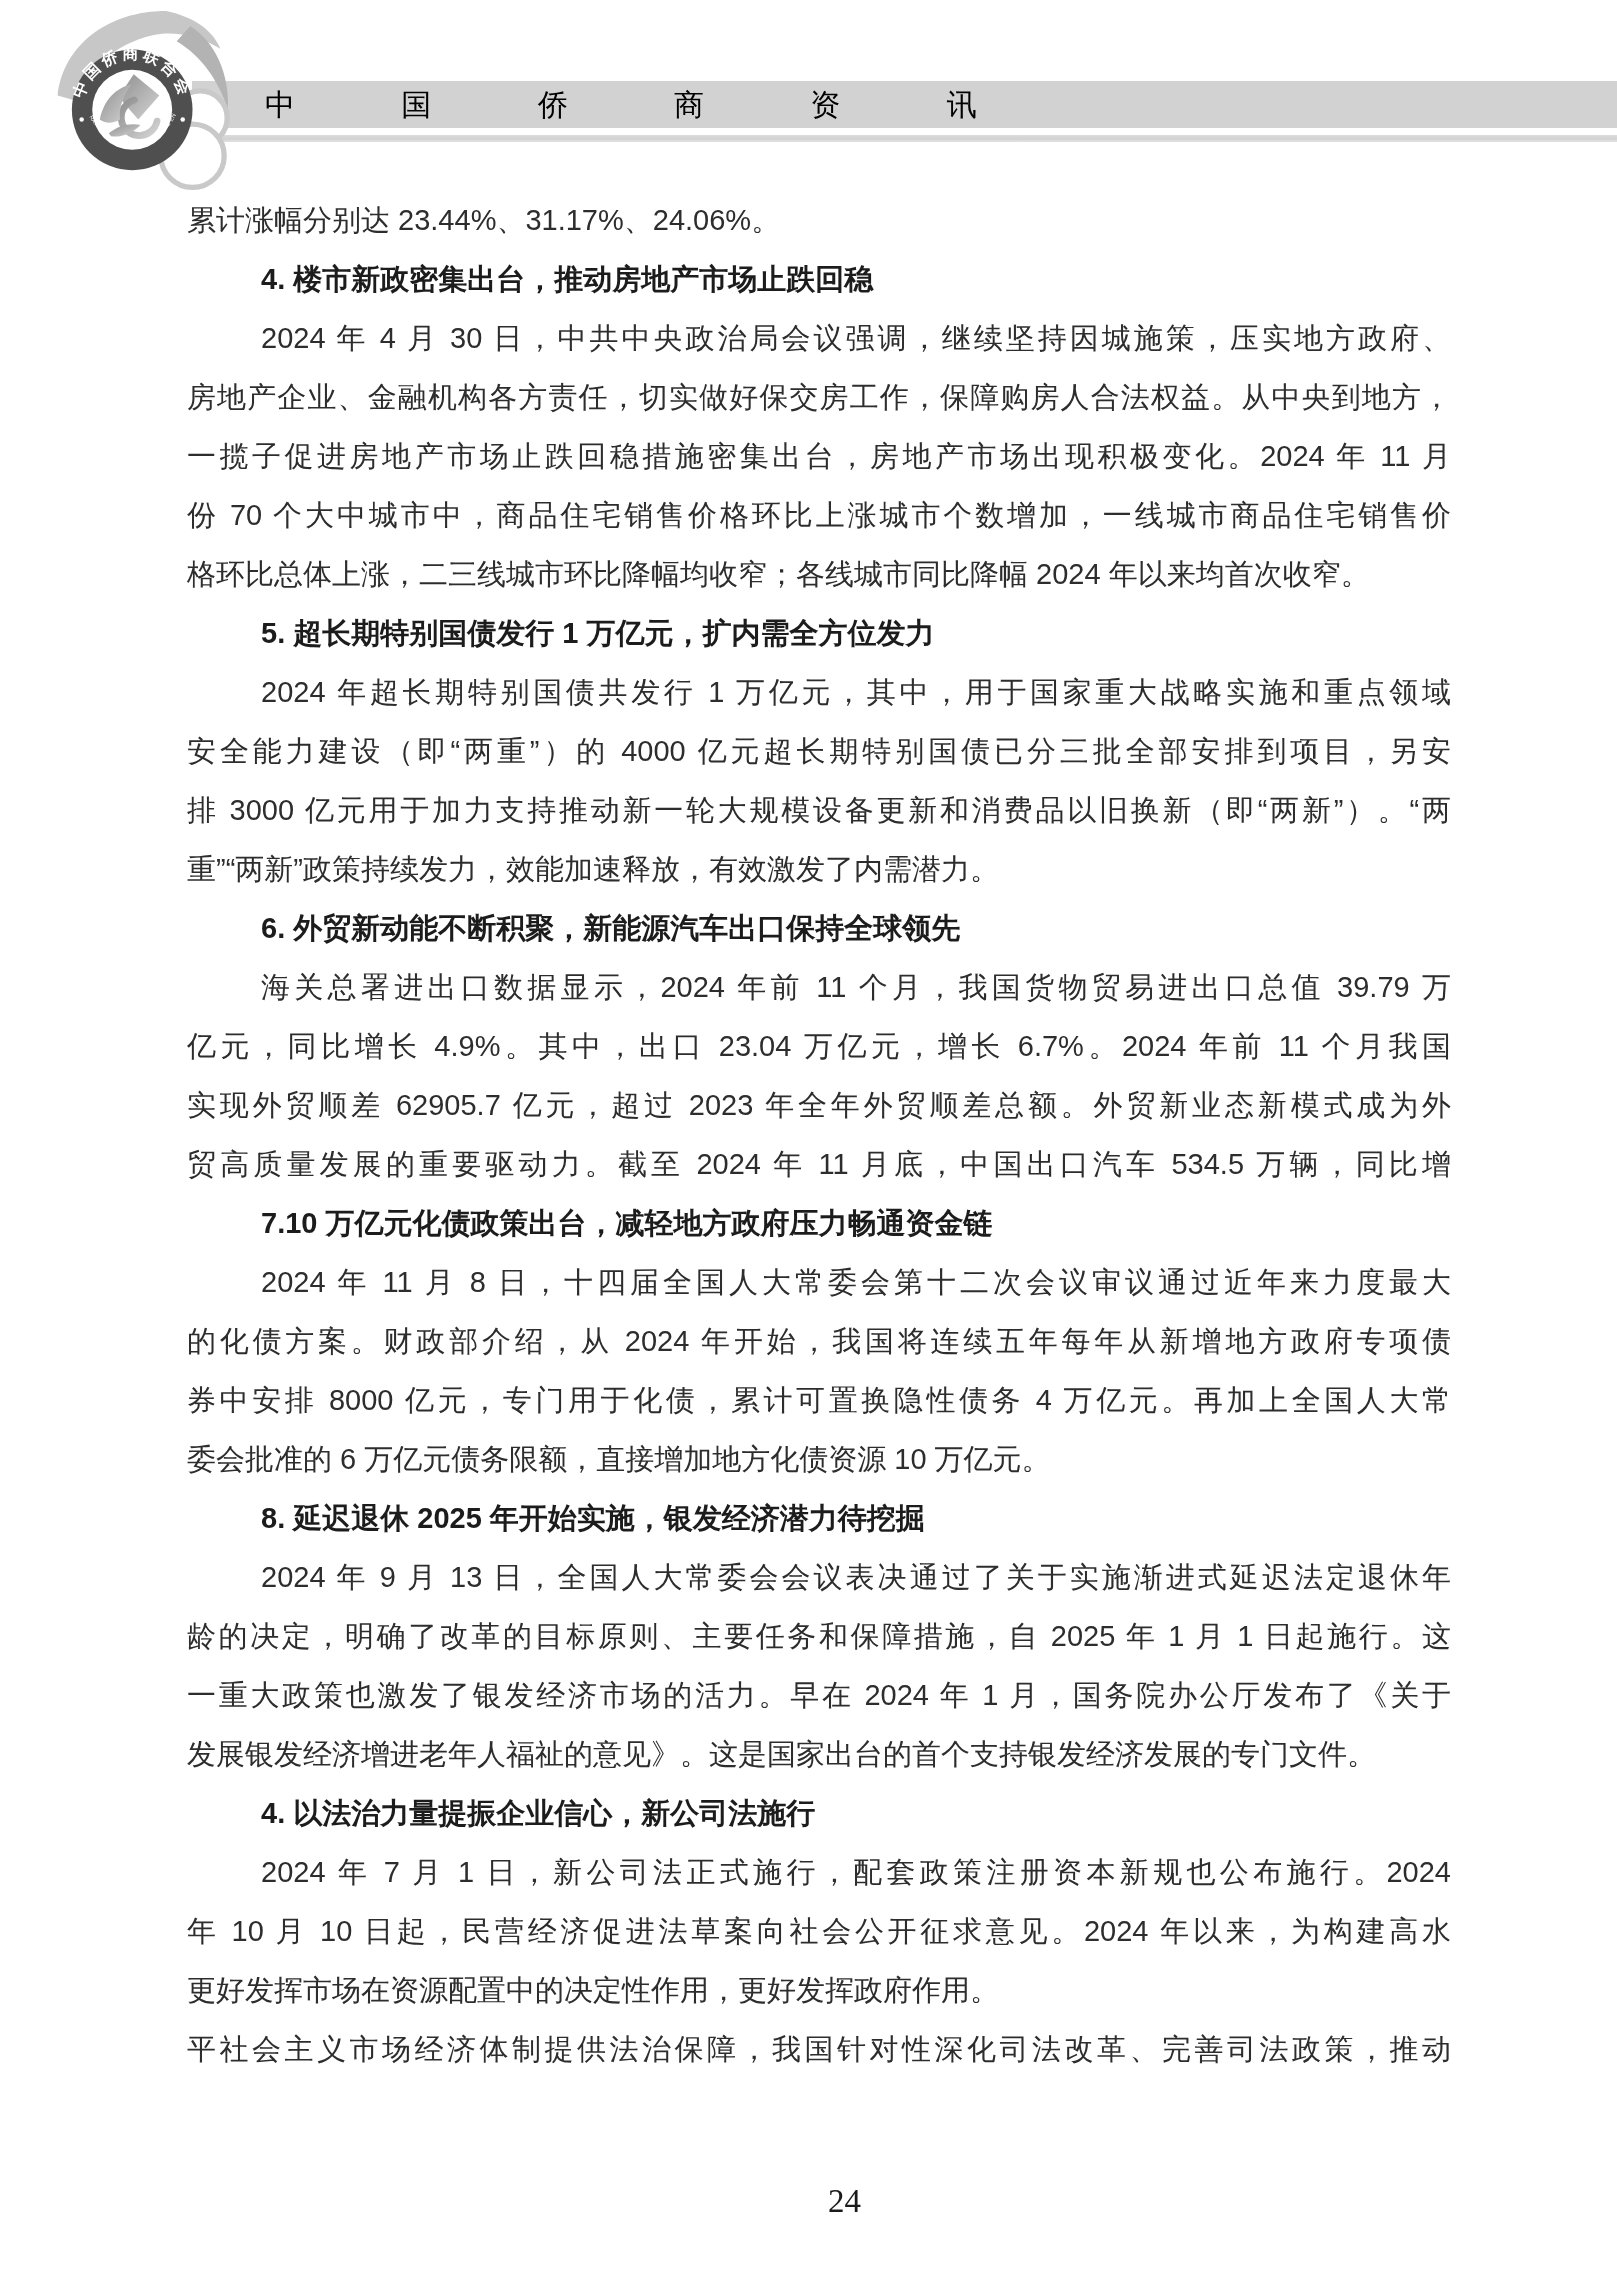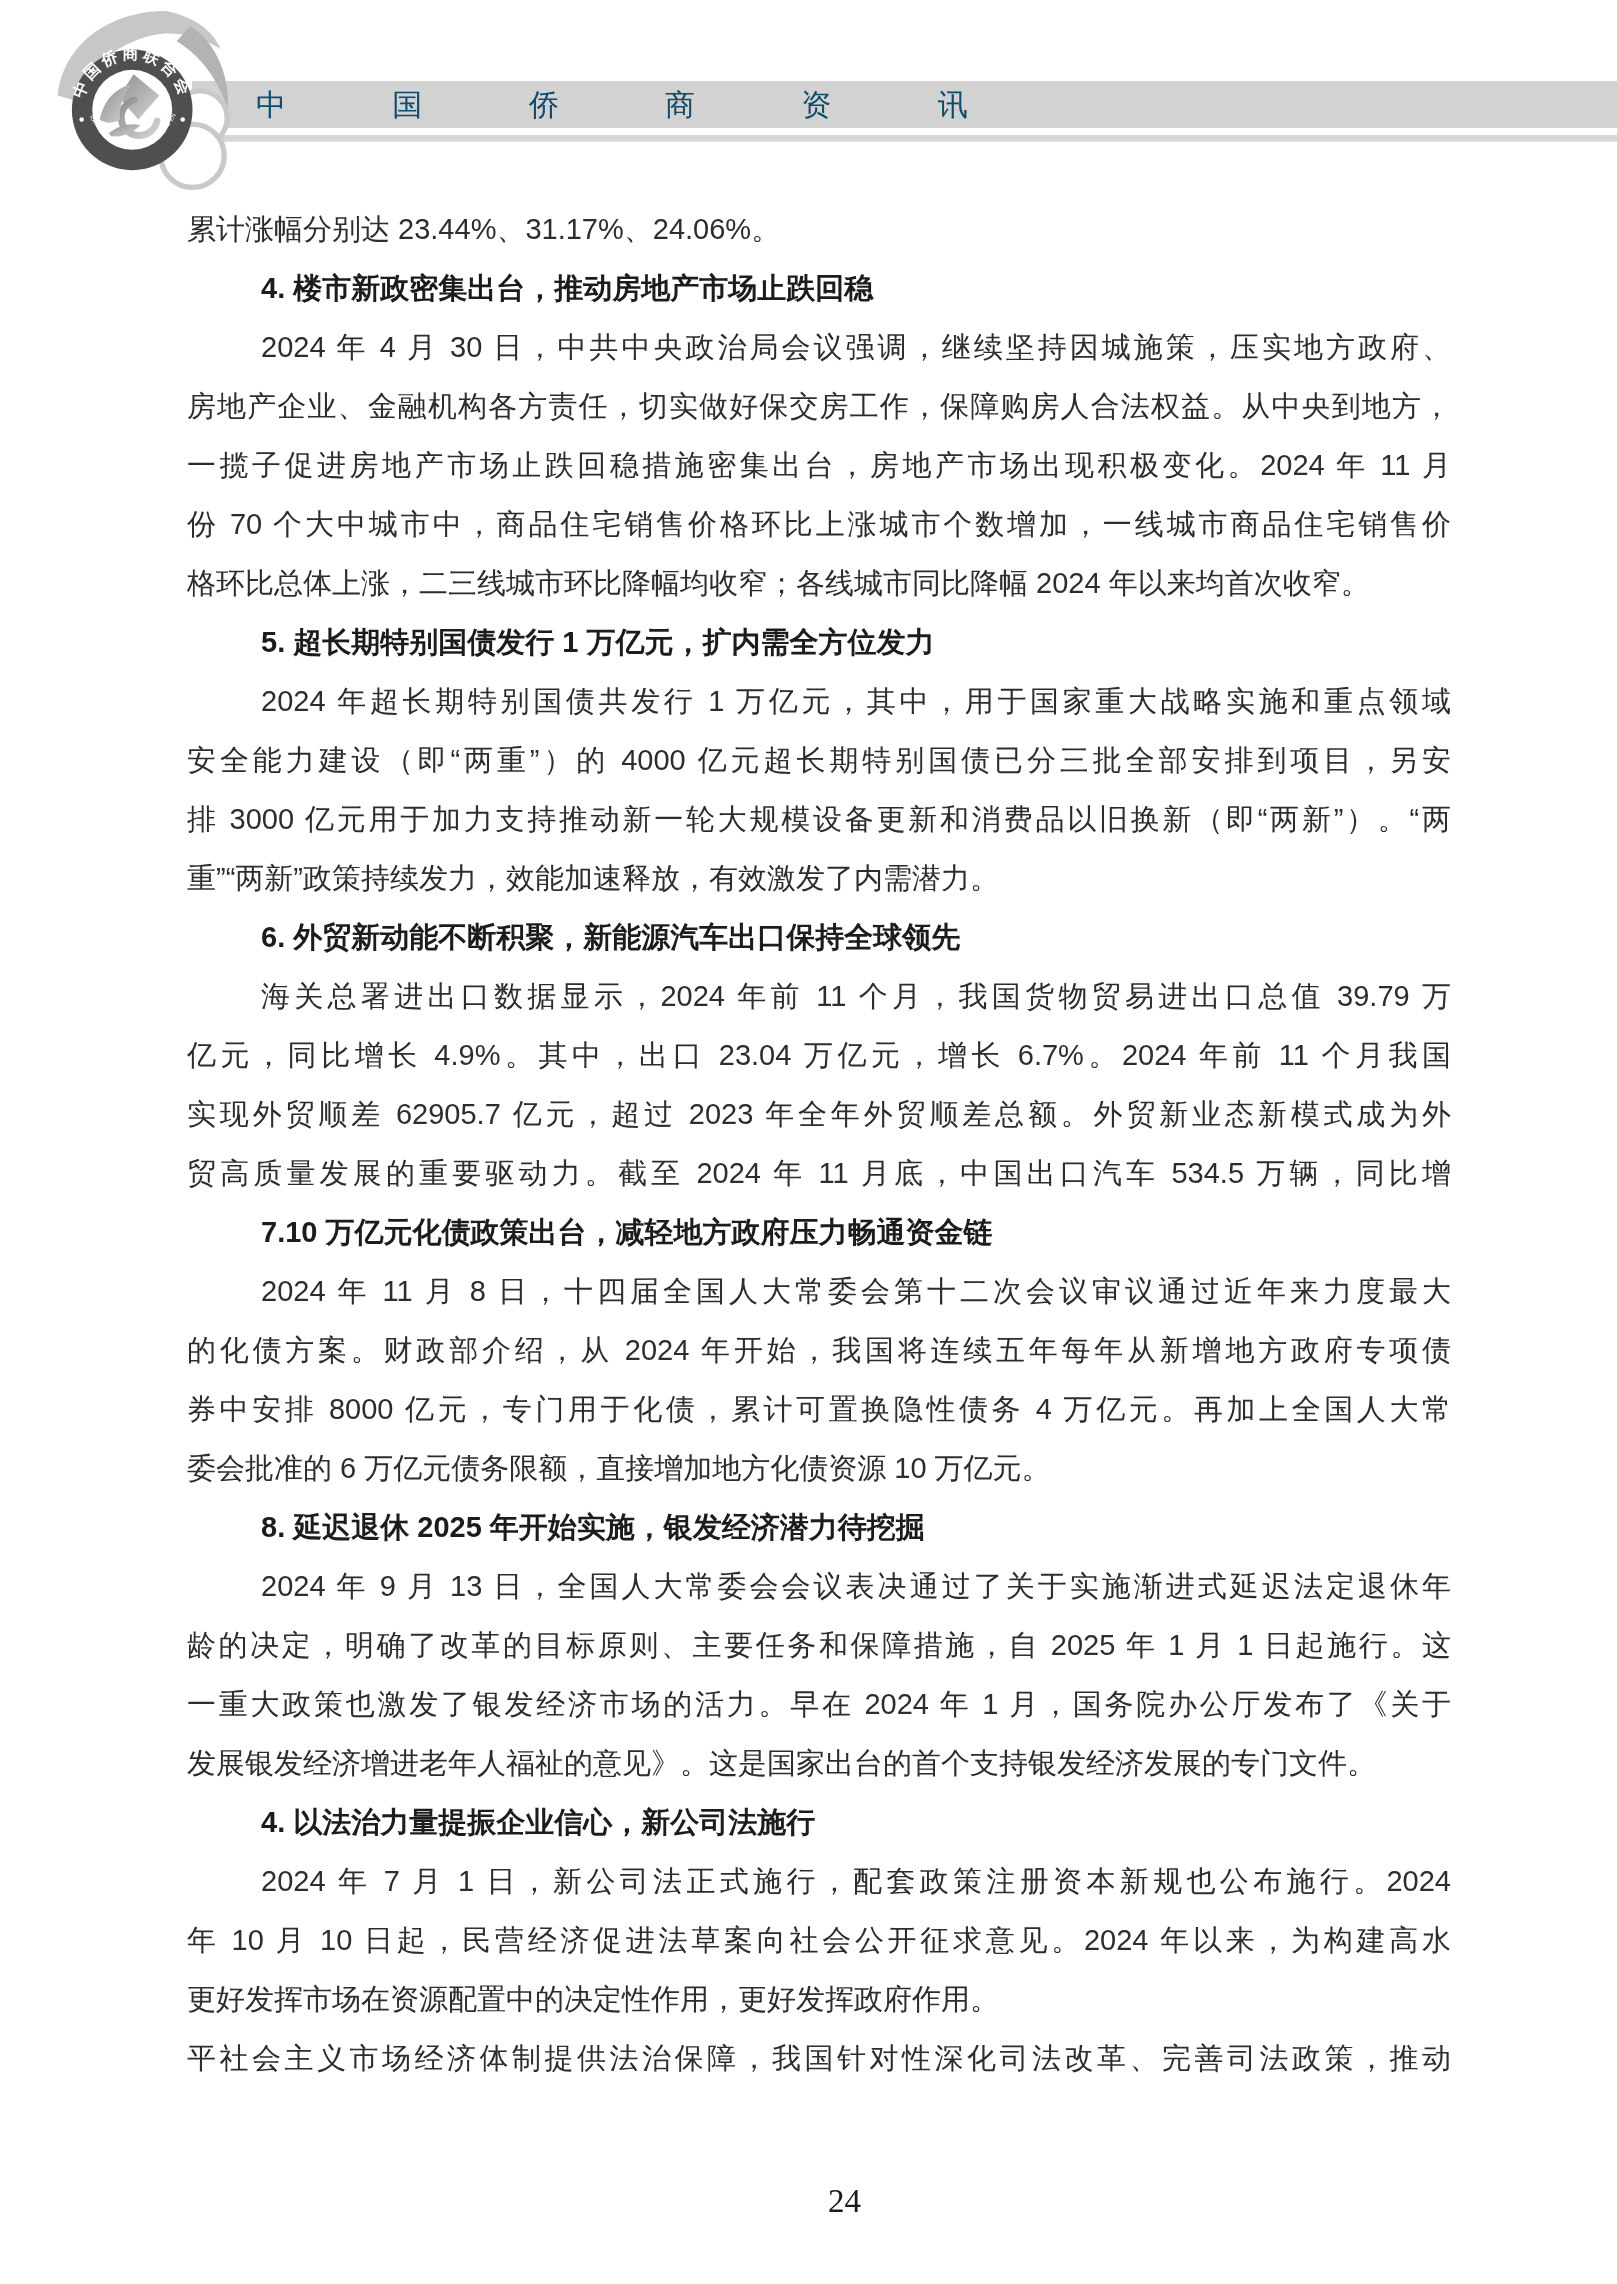--- a/index.html
+++ b/index.html
@@ -2,25 +2,25 @@
 <html style="font-size:12px"><head>
 <meta charset="utf-8">
 <style>
   html,body{margin:0;padding:0;background:#ffffff;}
   .page{position:relative;width:1617px;height:2284px;background:#fff;overflow:hidden;
         font-family:"Liberation Sans",sans-serif;color:#2d2d2d;}
   
   .header-bar{position:absolute;left:192px;top:81px;width:1426px;height:47px;background:#d2d2d2;}
   .header-rule{position:absolute;left:192px;top:135px;width:1426px;height:6.8px;
                background:linear-gradient(#dcdcdc,#d2d2d2 55%,#e3e3e3);}
-  .header-title{position:absolute;left:256px;top:81px;height:36px;line-height:48px;
-                font-size:30px;letter-spacing:49px;color:#0c4a6e;font-weight:400;white-space:nowrap;}
+  .header-title{position:absolute;left:265px;top:81px;height:36px;line-height:48px;
+                font-size:30px;letter-spacing:49px;color:#000000;font-weight:400;white-space:nowrap;}
   .logo{position:absolute;left:47px;top:4.5px;width:190px;height:187px;}
   
-  .bodytext{position:absolute;left:187px;top:200px;width:1264px;font-size:29px;}
+  .bodytext{position:absolute;left:187px;top:191px;width:1264px;font-size:29px;}
   .bline{height:59px;line-height:59px;text-align:justify;text-justify:inter-character;
          white-space:normal;}
   .bline.fill{text-align-last:justify;}
   .bline.lastline{text-align-last:left;}
   .bline.first{padding-left:74px;}
   .bline.heading{padding-left:74px;font-weight:700;color:#1c1c1c;text-align:left;text-align-last:left;}
   
   .folio{position:absolute;left:0;top:2183px;width:100%;text-align:center;
          font-family:"Liberation Serif",serif;font-size:33px;color:#1a1a1a;margin-left:36px;}
 </style>

